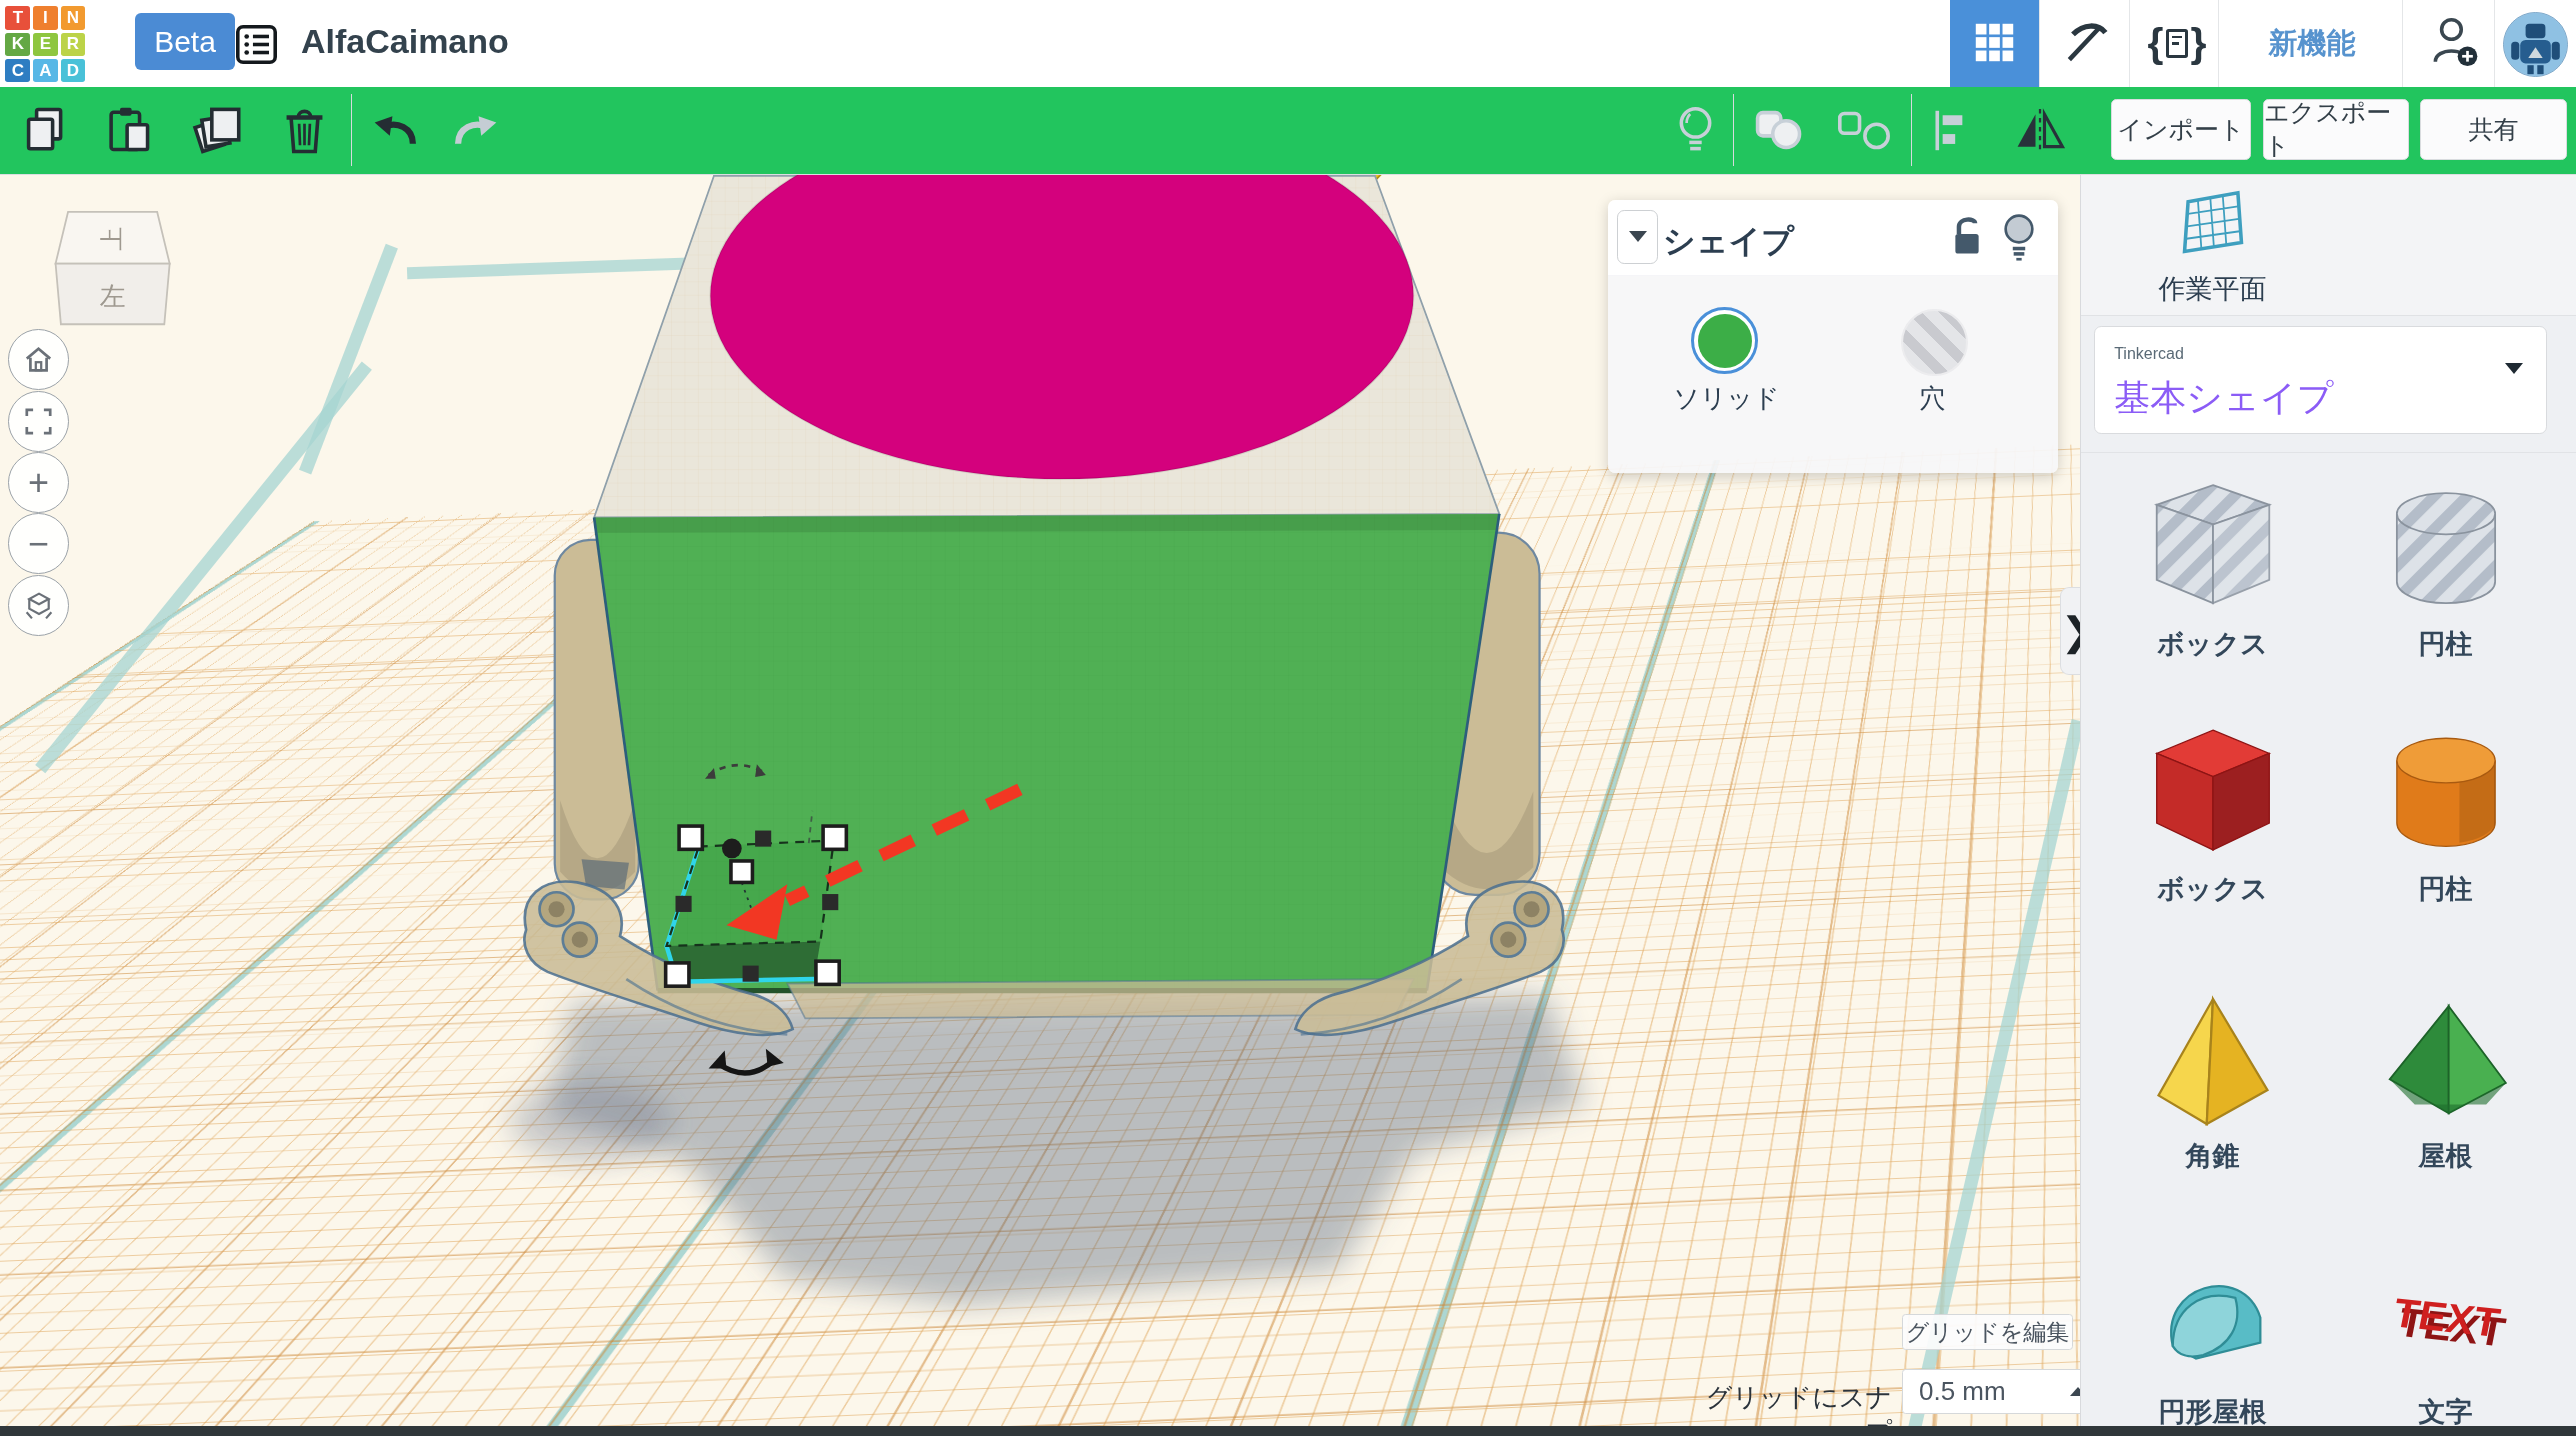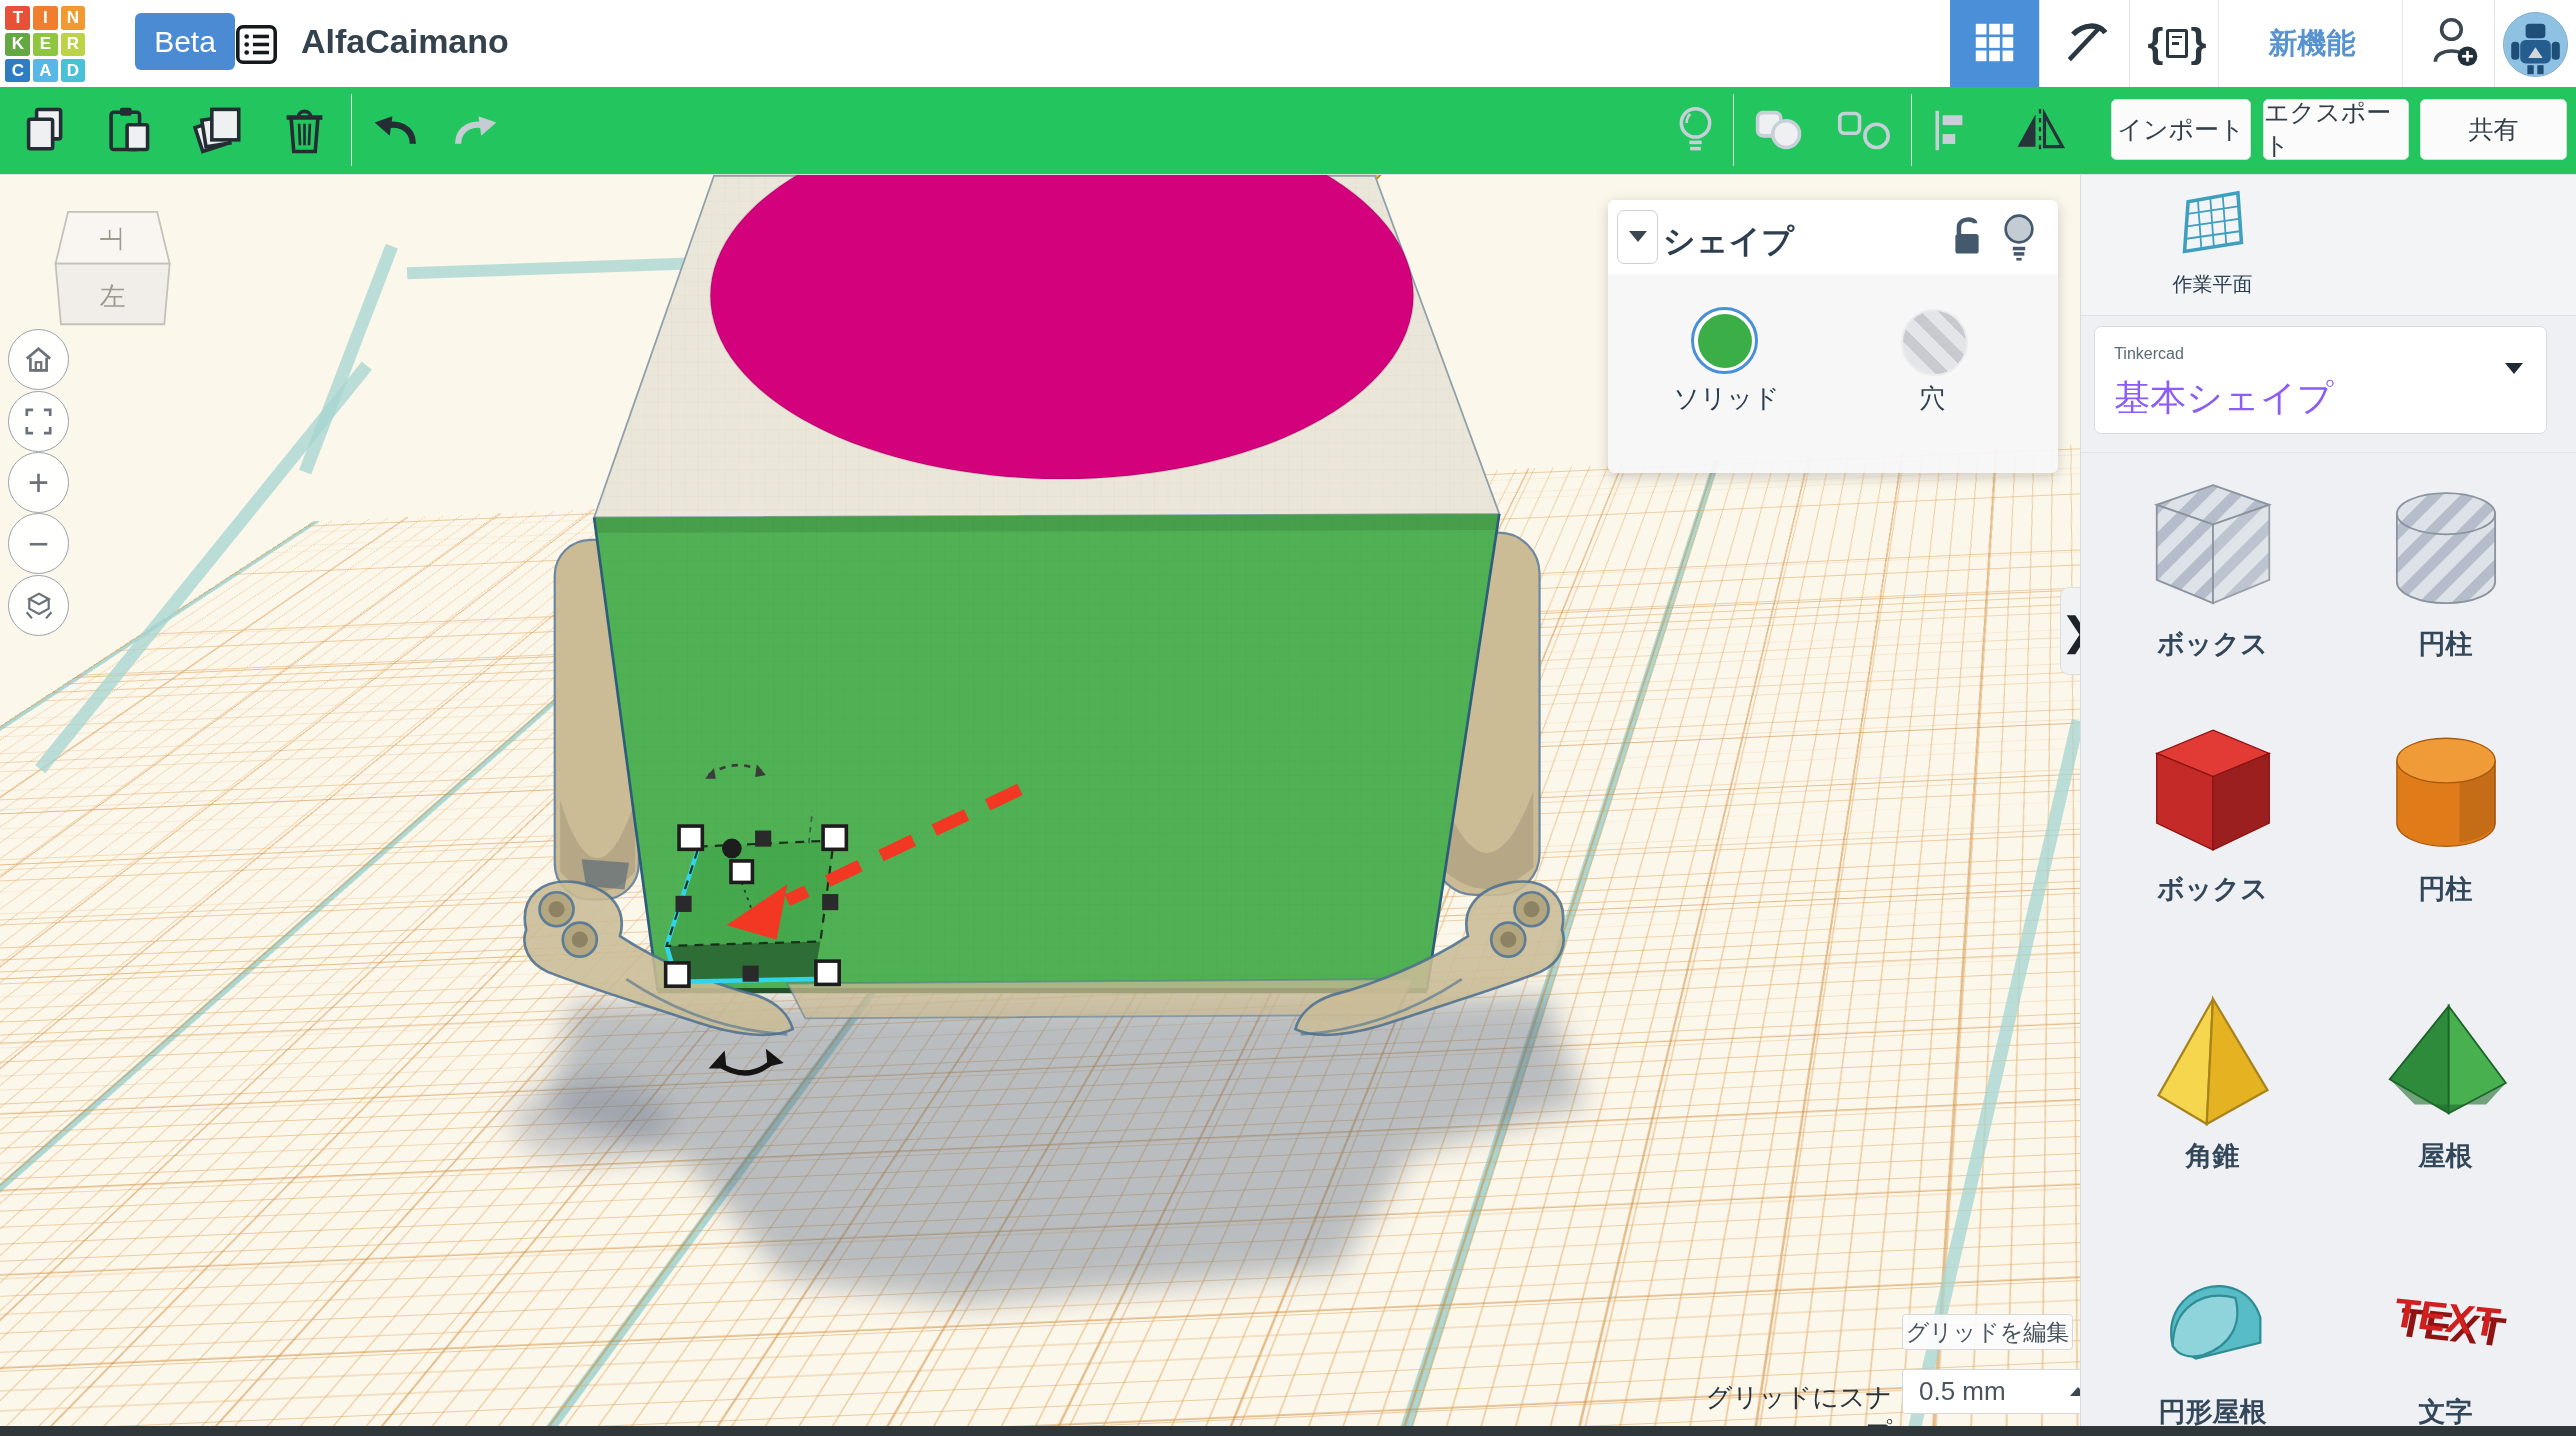--- a/index.html
+++ b/index.html
@@ -56,21 +56,21 @@
   
   #edit-grid-btn{position:absolute;left:1902px;top:1140px;width:171px;height:36px;background:rgba(252,252,253,0.92);border:0.9px solid #d5d8da;border-radius:3.6px;font-size:23px;color:#4b5560;display:flex;align-items:center;justify-content:center;z-index:5;box-sizing:border-box;}
   #snap-label{position:absolute;left:1704px;top:1206px;width:188px;text-align:right;font-size:26px;color:#2b333b;z-index:5;}
   #snap-select{position:absolute;left:1902px;top:1195px;width:199px;height:45px;background:#fff;border:0.9px solid #d5d8da;border-radius:3.6px;z-index:5;display:flex;align-items:center;box-sizing:border-box;}
   #snap-select .val{margin-left:16px;font-size:26px;color:#4b5560;flex:1;}
   .caret-up{width:0;height:0;border-left:8px solid transparent;border-right:8px solid transparent;border-bottom:9.8px solid #3b4650;margin-right:14.3px;}
   
   #sidebar{position:absolute;left:2080px;top:174px;width:496px;height:1263px;background:#eef0f3;border-left:0.9px solid #d8dadd;z-index:10;box-sizing:border-box;}
   #wp-row{position:absolute;left:0;top:0;width:496px;height:141px;background:#f3f4f6;border-bottom:0.9px solid #e0e2e5;}
   .side-tool{position:absolute;top:12.5px;width:197px;display:flex;flex-direction:column;align-items:center;}
-  .side-tool .lbl{margin-top:9px;font-size:20px;color:#2c3e50;text-align:center;}
+  .side-tool .lbl{margin-top:9px;font-size:27px;color:#2c3e50;text-align:center;}
   #lib-card{position:absolute;left:12.5px;top:152px;width:453px;height:108px;background:#fff;border:0.9px solid #d9dbde;border-radius:7.2px;box-sizing:border-box;}
   #lib-brand{position:absolute;left:19.7px;top:18px;font-size:16px;color:#5a6a76;}
   #lib-name{position:absolute;left:19.7px;top:47px;font-size:36px;font-weight:normal;color:#8b5cf6;}
   #lib-caret{position:absolute;right:23px;top:47px;}
   #lib-divider{position:absolute;left:0;top:278px;width:496px;height:0.9px;background:#e1e3e6;}
   .shape-item{position:absolute;width:197px;display:flex;flex-direction:column;align-items:center;}
   .shape-item .slabel{margin-top:5.4px;font-size:27px;color:#33475a;font-weight:bold;}
   
   #bottombar{position:absolute;left:0;top:1426px;width:2576px;height:10.7px;background:#30373a;z-index:30;}
   svg text{font-family:"Liberation Sans",sans-serif;}

